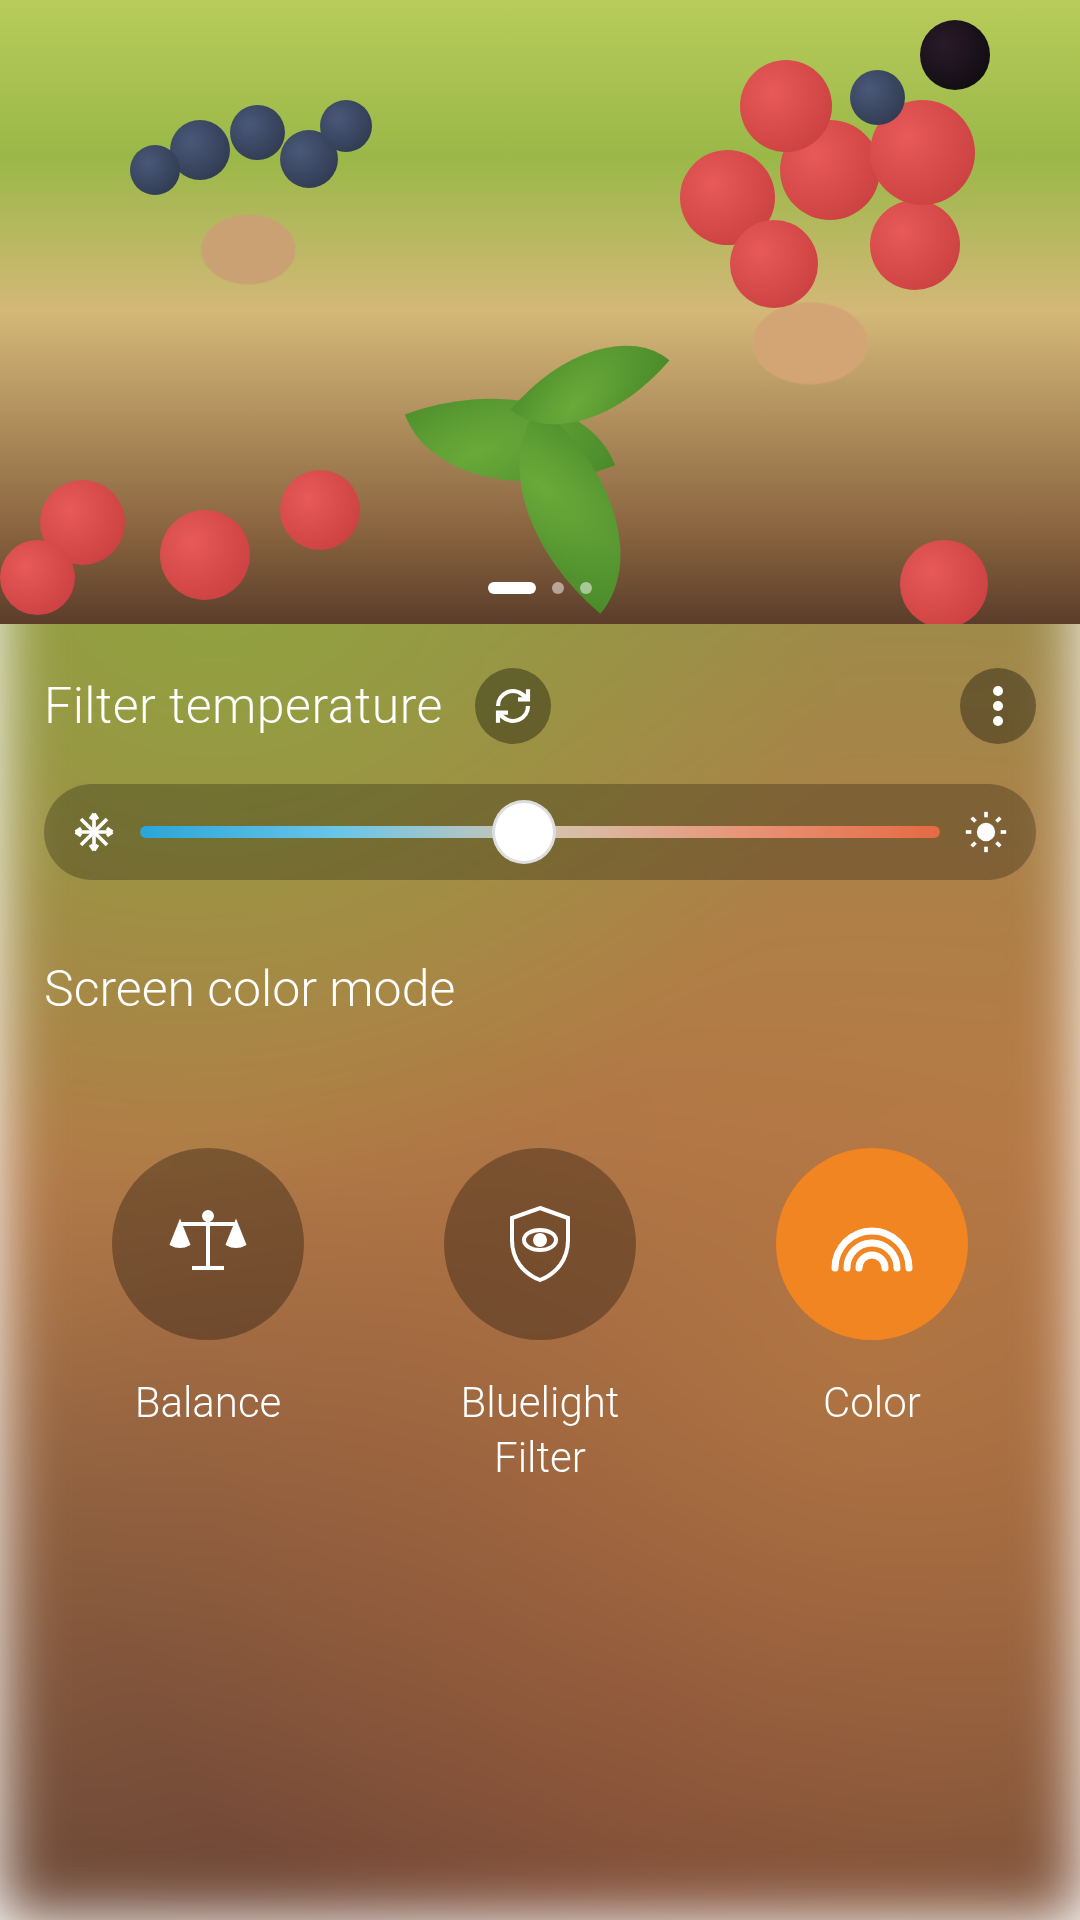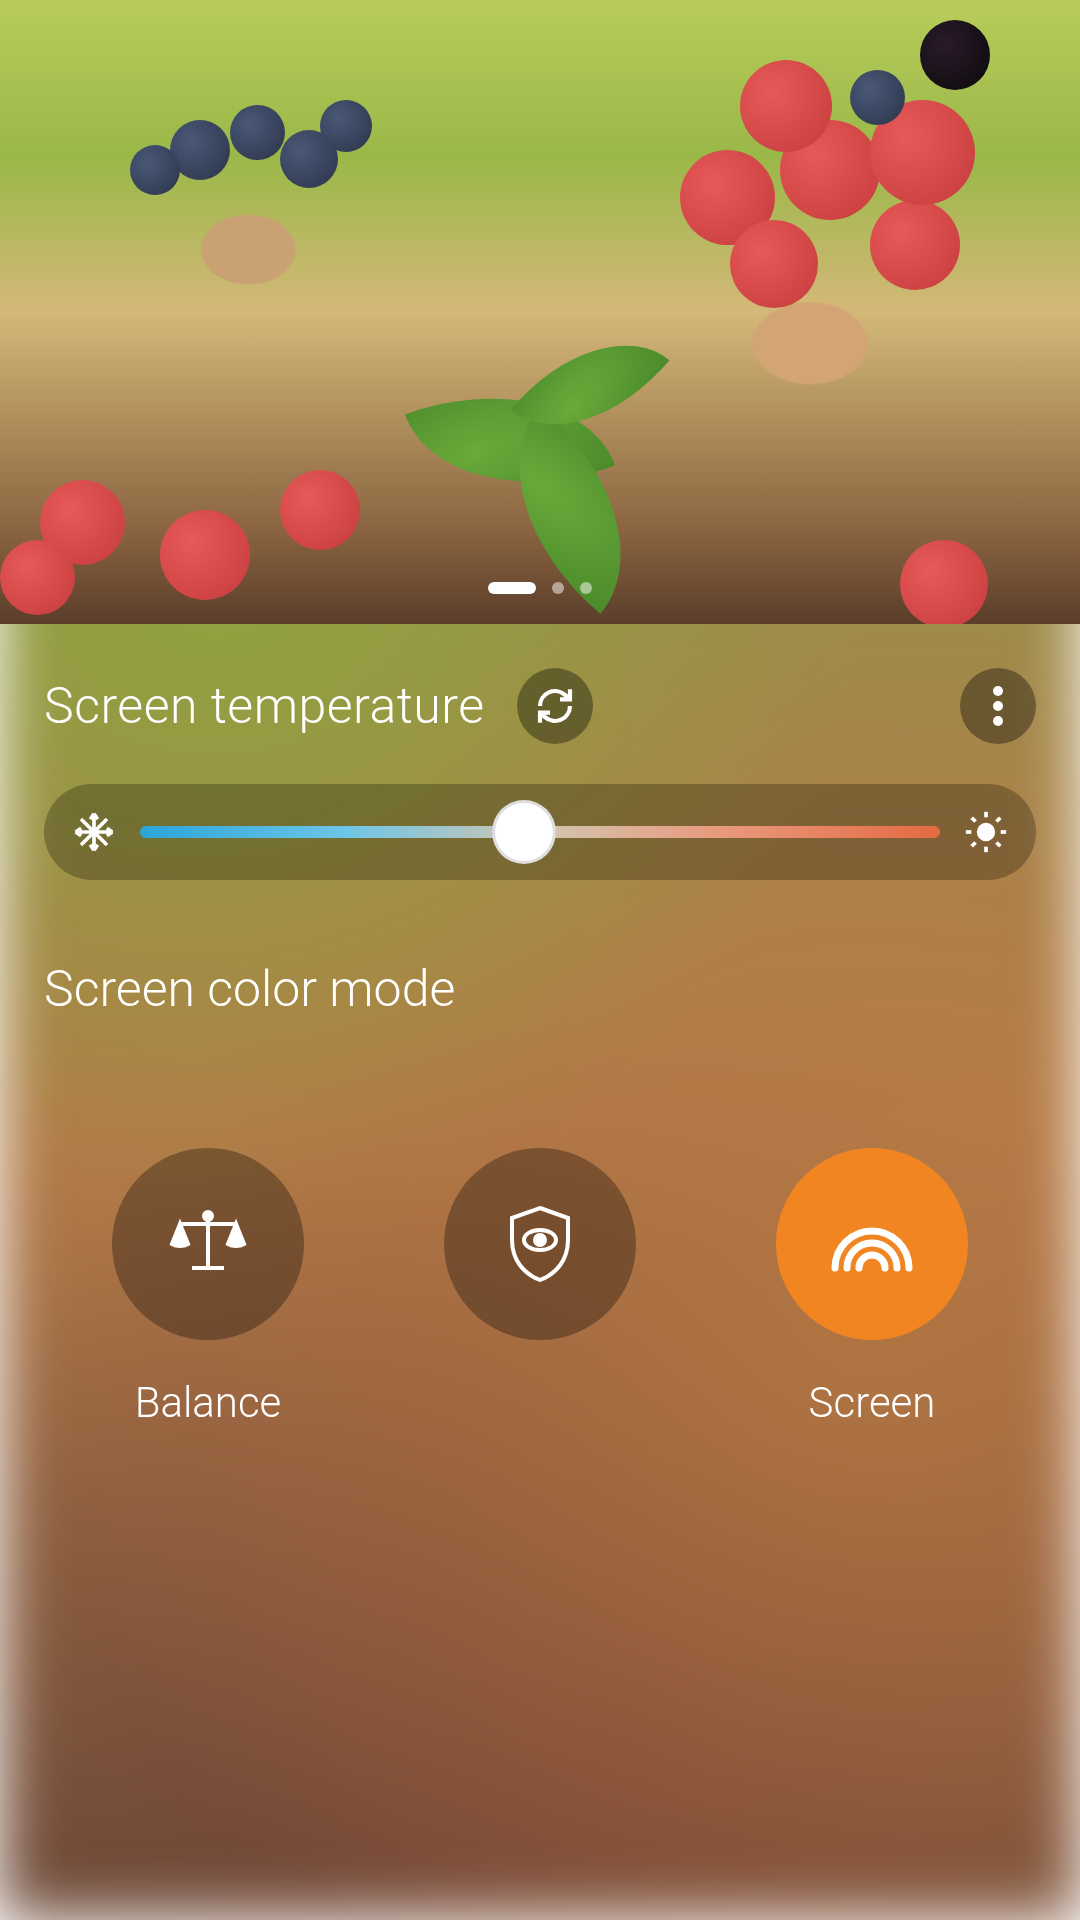--- a/index.html
+++ b/index.html
@@ -248,21 +248,21 @@
   </div>
   <div class="carousel-dots">
     <div class="dot active"></div>
     <div class="dot"></div>
     <div class="dot"></div>
   </div>
 </div>
 
 <div class="content">
   <div class="section-header">
-    <div class="section-title">Screen temperature</div>
+    <div class="section-title">Filter temperature</div>
     <div class="icon-button refresh-btn">
       <svg width="40" height="40" viewBox="0 0 24 24" fill="none" stroke="#ffffff" stroke-width="2.5">
         <path d="M21 2v6h-6"></path>
         <path d="M3 12a9 9 0 0 1 15-6.7L21 8"></path>
         <path d="M3 22v-6h6"></path>
         <path d="M21 12a9 9 0 0 1-15 6.7L3 16"></path>
       </svg>
     </div>
     <div class="icon-button more-btn">
       <svg width="12" height="40" viewBox="0 0 6 24" fill="#ffffff">
@@ -323,28 +323,30 @@
       </div>
 
       <div class="mode-item">
         <div class="mode-circle">
           <svg width="72" height="80" viewBox="0 0 36 40" fill="none" stroke="#ffffff" stroke-width="2">
             <path d="M18 2 L32 7 V18 C32 28 26 35 18 38 C10 35 4 28 4 18 V7 Z"></path>
             <ellipse cx="18" cy="18" rx="8" ry="5"></ellipse>
             <circle cx="18" cy="18" r="2.5" fill="#ffffff"></circle>
           </svg>
         </div>
+        <div class="mode-label" style="white-space:pre-line;">Bluelight
+Filter</div>
       </div>
 
       <div class="mode-item">
         <div class="mode-circle active">
           <svg width="90" height="56" viewBox="0 0 45 28" fill="none" stroke="#ffffff" stroke-width="3.5" stroke-linecap="round">
             <path d="M4 26 A18.5 18.5 0 0 1 41 26"></path>
             <path d="M10 26 A12.5 12.5 0 0 1 35 26"></path>
             <path d="M16 26 A6.5 6.5 0 0 1 29 26"></path>
           </svg>
         </div>
-        <div class="mode-label">Screen</div>
+        <div class="mode-label">Color</div>
       </div>
 
     </div>
   </div>
 </div>
 
 </body></html>

